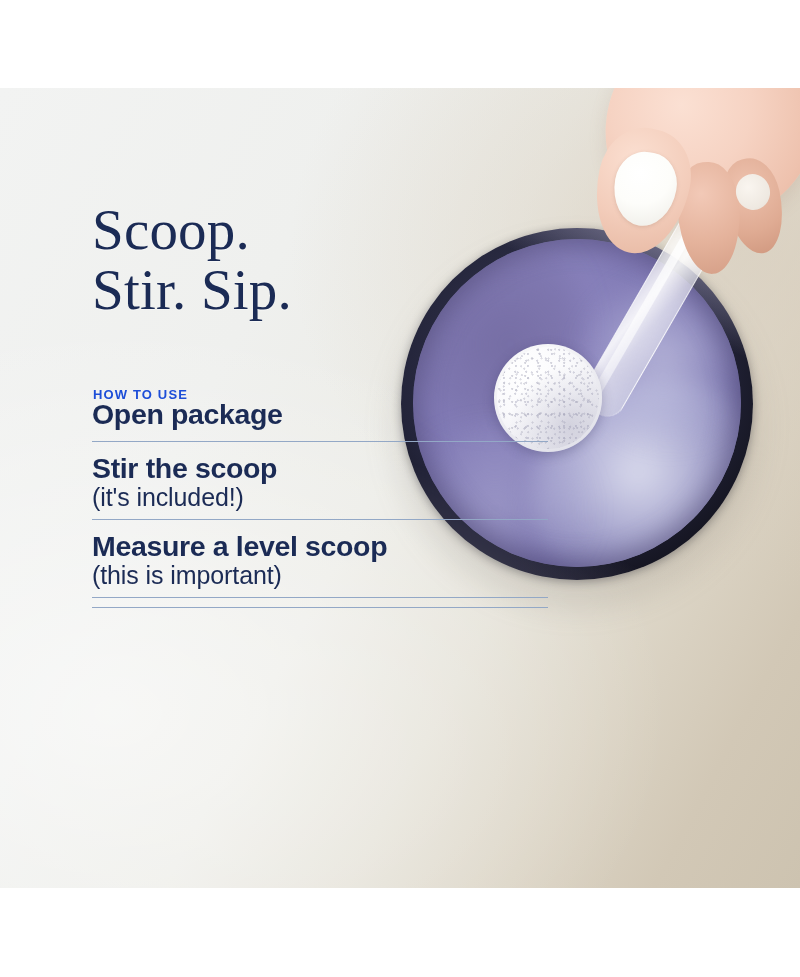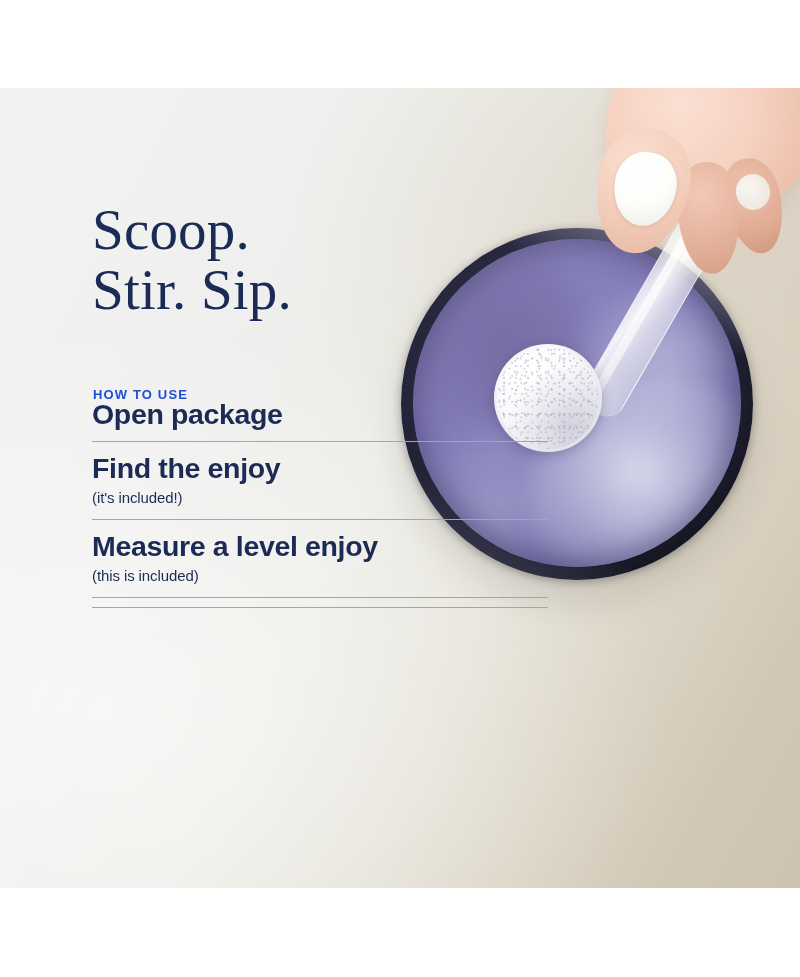--- a/index.html
+++ b/index.html
@@ -302,21 +302,21 @@
   }
   .step { position: relative; }
   .step-title {
     font-size: 28.5px;
     font-weight: 700;
     letter-spacing: -0.35px;
     color: #1b2b55;
     line-height: 36px;
   }
   .step-sub {
-    font-size: 15px;
+    font-size: 25px;
     font-weight: 400;
     letter-spacing: -0.1px;
     color: #1b2b55;
     line-height: 25px;
     margin-top: -1px;
   }
   .divider {
     height: 0;
     border-top: 1.6px solid #93a8c6;
     margin: 9px 0 8px 0;
@@ -380,28 +380,28 @@
     <div class="eyebrow">HOW TO USE</div>
 
     <div class="steps">
 
       <div class="step s1">
         <div class="step-title">Open package</div>
       </div>
       <div class="divider"></div>
 
       <div class="step s2">
-        <div class="step-title">Find the enjoy</div>
+        <div class="step-title">Stir the scoop</div>
         <div class="step-sub">(it's included!)</div>
       </div>
       <div class="divider"></div>
 
       <div class="step s3">
-        <div class="step-title">Measure a level enjoy</div>
-        <div class="step-sub">(this is included)</div>
+        <div class="step-title">Measure a level scoop</div>
+        <div class="step-sub">(this is important)</div>
       </div>
       <div class="divider"></div>
 
       <div class="step s4">
       </div>
       <div class="divider"></div>
 
 
     </div>
   </div>

